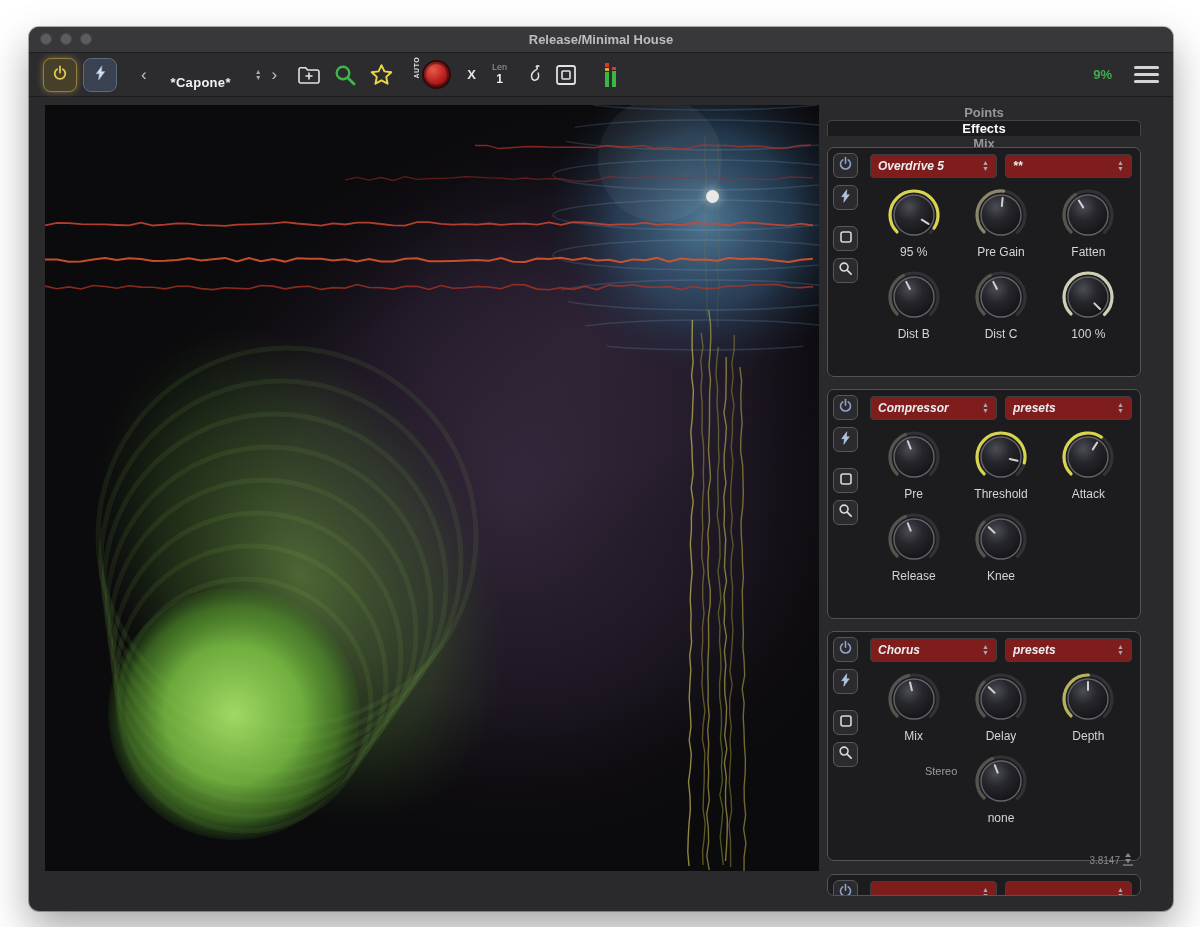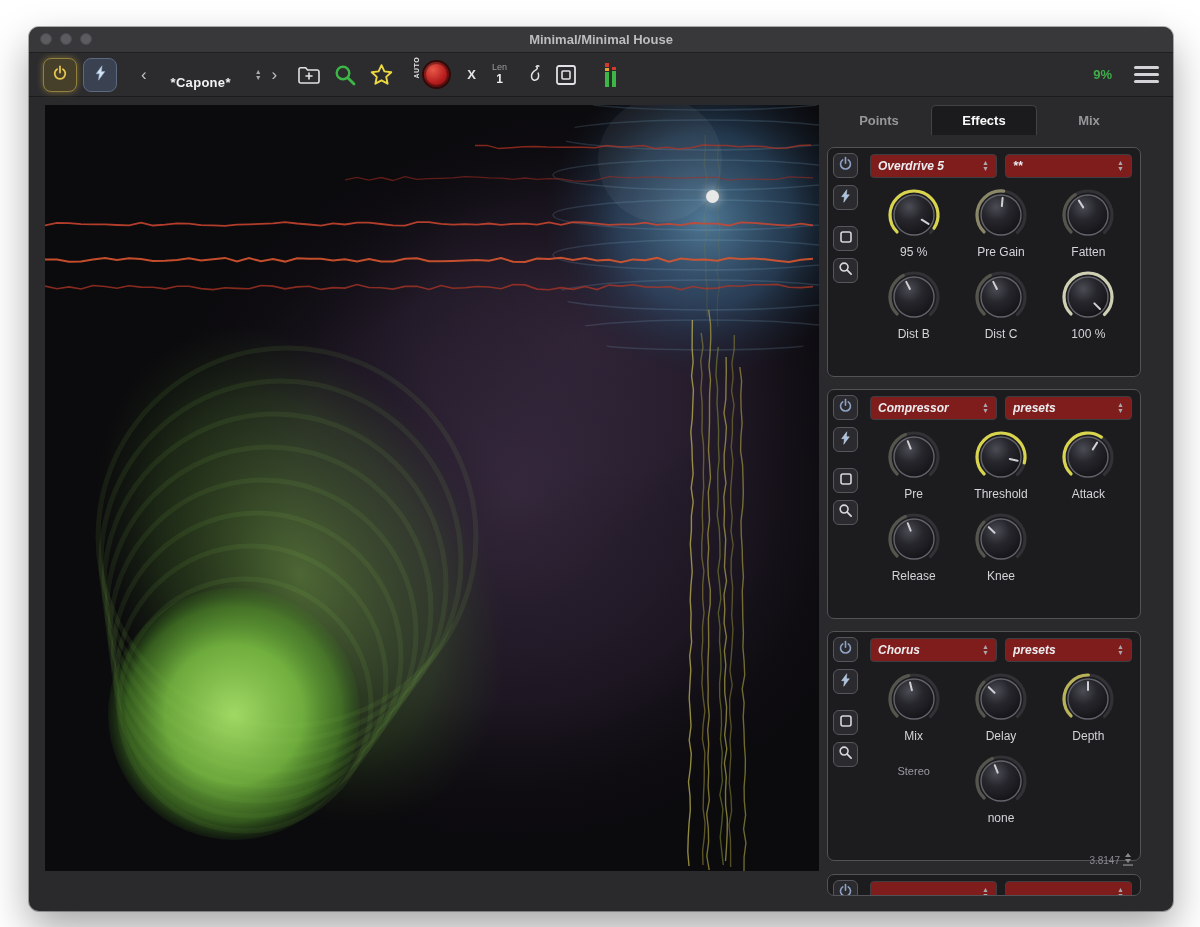--- a/index.html
+++ b/index.html
@@ -44,39 +44,39 @@
   .cpu{color:#3fae4a;font-weight:bold;font-size:13px;}
   .burger{display:flex;flex-direction:column;gap:4px;margin-left:22px;cursor:default;}
   .burger i{display:block;width:25px;height:3px;background:#d4d4d8;border-radius:2px;}
   
   .viz{position:absolute;left:16px;top:78px;width:774px;height:766px;background:#000;overflow:hidden;}
   .viz svg{display:block;}
   .control-point{position:absolute;width:13px;height:13px;border-radius:50%;background:#e8e8e8;
     box-shadow:0 0 8px 3px rgba(255,255,255,.3);}
   
   .rightpanel{position:absolute;left:798px;top:78px;width:314px;}
-  .tabs{display:flex;height:30px;}
+  .tabs{display:flex;height:30px;flex-direction:column;}
   .tab{flex:1;display:flex;align-items:center;justify-content:center;color:#97979b;font-size:13px;font-weight:bold;cursor:default;}
   .tab.active{background:#1b1b1d;color:#fafafa;border-radius:5px 5px 0 0;border:1px solid #434347;border-bottom:none;}
   .fx-panel{position:relative;box-sizing:border-box;width:314px;height:230px;background:#1c1c1f;
     border:1px solid #525257;border-radius:7px;margin-top:12px;display:flex;overflow:hidden;}
   .fx-panel.partial{height:22px;margin-top:13px;}
   .fx-side{width:35px;padding:5px 0 0 5px;display:flex;flex-direction:column;gap:7px;flex:none;}
   .fx-sbtn{width:25px;height:25px;border-radius:6px;background:#2b2b2f;border:1px solid #56565c;
     display:flex;align-items:center;justify-content:center;box-sizing:border-box;flex:none;}
   .fx-sbtn.gap{margin-top:9px;}
   .fx-main{flex:1;padding:6px 8px 6px 2px;display:flex;flex-direction:column;min-width:0;}
   .fx-header{display:flex;gap:8px;}
   .dropdown{height:24px;flex:1;background:#7f1d1d;border:1px solid #3e3e42;border-radius:4px;
     display:flex;align-items:center;padding:8px 7px;color:#ededf0;font-size:12px;font-weight:bold;box-sizing:border-box;}
   .dropdown .dd-label{flex:1;font-style:italic;white-space:nowrap;overflow:hidden;}
   .knob-grid{display:grid;grid-template-columns:repeat(3,1fr);margin-top:9px;row-gap:10px;}
   .knob-cell{display:flex;flex-direction:column;align-items:center;}
   .knob-label{margin-top:2px;color:#d4d4d8;font-size:12px;font-weight:normal;white-space:nowrap;}
-  .text-cell{justify-content:flex-start;padding-top:12px;}
+  .text-cell{justify-content:flex-start;padding-top:12px;align-items:flex-end;}
   .text-cell .sub-label{color:#9b9b9f;font-size:11px;}
   .readout{position:absolute;top:747px;right:8px;display:flex;align-items:center;gap:3px;
     color:#8b8b8f;font-size:10px;z-index:5;}
   .hidden-defs{position:absolute;width:0;height:0;overflow:hidden;}
 </style>
 </head>
 <body>
 
 <svg class="hidden-defs" aria-hidden="true">
   <defs>
@@ -89,21 +89,21 @@
 </svg>
 
 <div class="window">
 
   <div class="titlebar">
     <div class="traffic">
       <span></span>
       <span></span>
       <span></span>
     </div>
-    <div class="title">Minimal/Minimal House</div>
+    <div class="title">Release/Minimal House</div>
   </div>
 
   <div class="toolbar">
     <div class="tb-btn power-btn">
       <span>
         <svg width="16" height="16" viewBox="0 0 16 16" fill="none">
             <path d="M5.1 4.2a5.3 5.3 0 1 0 5.8 0" stroke="#e5c64e" stroke-width="1.8" stroke-linecap="round"></path>
             <path d="M8 1.4v6.2" stroke="#e5c64e" stroke-width="1.8" stroke-linecap="round"></path>
           </svg>
       </span>

